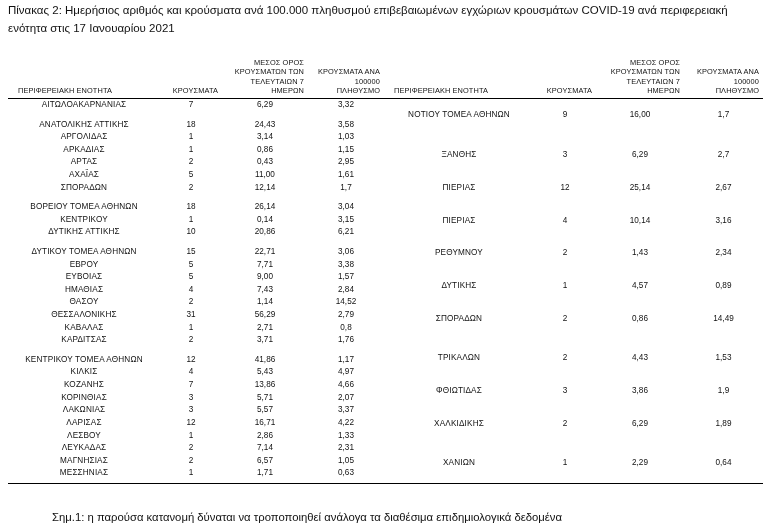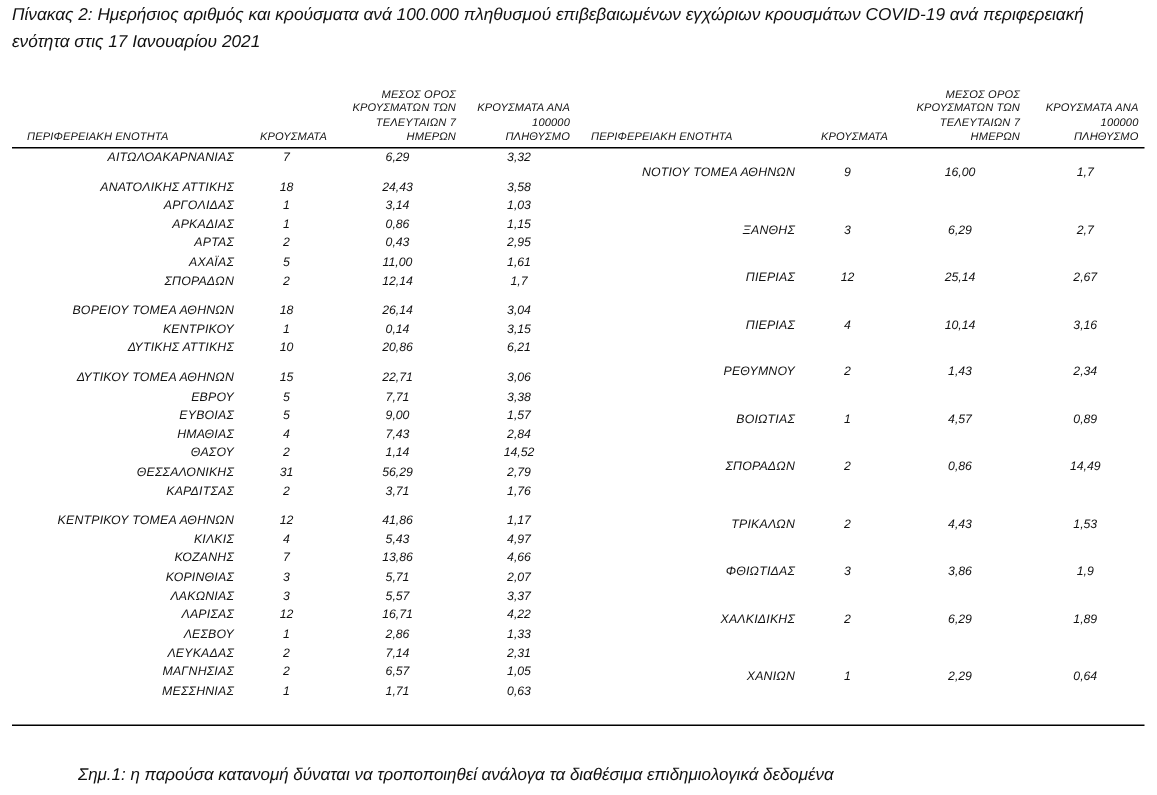--- a/index.html
+++ b/index.html
@@ -13,21 +13,20 @@
     background: #ffffff;
     font-family: "Liberation Sans", sans-serif;
     color: #1a1a1a;
     overflow: hidden;
   }
   .page {
     position: relative;
     width: 771px;
     height: 530px;
     padding: 0;
-    font-style: italic;
   }
   .caption {
     position: absolute;
     top: 2px;
     left: 8px;
     right: 8px;
     font-size: 11.5px;
     line-height: 1.55;
     color: #111;
   }
@@ -66,21 +65,21 @@
   table.data thead tr.head-row th {
     border-bottom: 1.1px solid #000;
   }
   table.data tbody td {
     padding: 0.9px 4px;
     line-height: 1.32;
     font-size: 8.2px;
     color: #111;
   }
   td.unit {
-    text-align: right;
+    text-align: center;
     padding-left: 18px;
     letter-spacing: 0.15px;
   }
   td.num { text-align: center; }
   td.avg { text-align: center; }
   td.per { text-align: center; }
 
   tr.gap td {
     height: 7px;
     padding: 0;
@@ -250,20 +249,26 @@
             <td class="avg">1,14</td>
             <td class="per">14,52</td>
           </tr>
           <tr>
             <td class="unit">ΘΕΣΣΑΛΟΝΙΚΗΣ</td>
             <td class="num">31</td>
             <td class="avg">56,29</td>
             <td class="per">2,79</td>
           </tr>
           <tr>
+            <td class="unit">ΚΑΒΑΛΑΣ</td>
+            <td class="num">1</td>
+            <td class="avg">2,71</td>
+            <td class="per">0,8</td>
+          </tr>
+          <tr>
             <td class="unit">ΚΑΡΔΙΤΣΑΣ</td>
             <td class="num">2</td>
             <td class="avg">3,71</td>
             <td class="per">1,76</td>
           </tr>
           <tr class="gap">
             <td colspan="4"></td>
           </tr>
           <tr>
             <td class="unit">ΚΕΝΤΡΙΚΟΥ ΤΟΜΕΑ ΑΘΗΝΩΝ</td>
@@ -378,21 +383,21 @@
             <td class="avg">10,14</td>
             <td class="per">3,16</td>
           </tr>
           <tr>
             <td class="unit">ΡΕΘΥΜΝΟΥ</td>
             <td class="num">2</td>
             <td class="avg">1,43</td>
             <td class="per">2,34</td>
           </tr>
           <tr>
-            <td class="unit">ΒΟΙΩΤΙΑΣ</td>
+            <td class="unit">ΔΥΤΙΚΗΣ</td>
             <td class="num">1</td>
             <td class="avg">4,57</td>
             <td class="per">0,89</td>
           </tr>
           <tr>
             <td class="unit">ΣΠΟΡΑΔΩΝ</td>
             <td class="num">2</td>
             <td class="avg">0,86</td>
             <td class="per">14,49</td>
           </tr>

